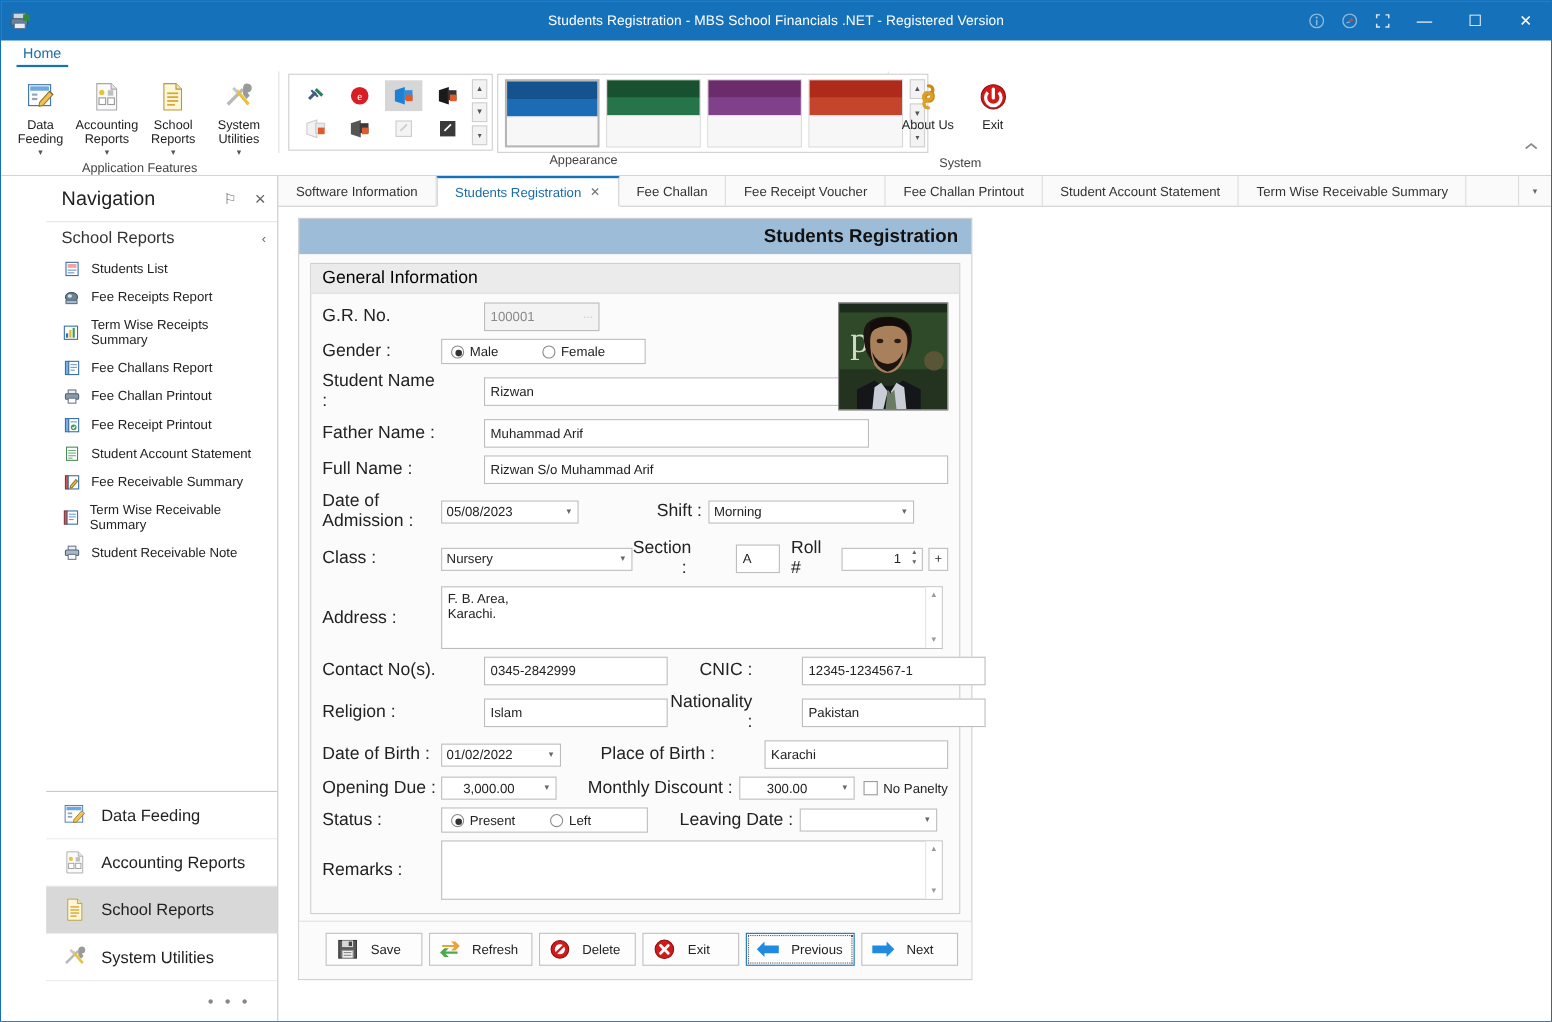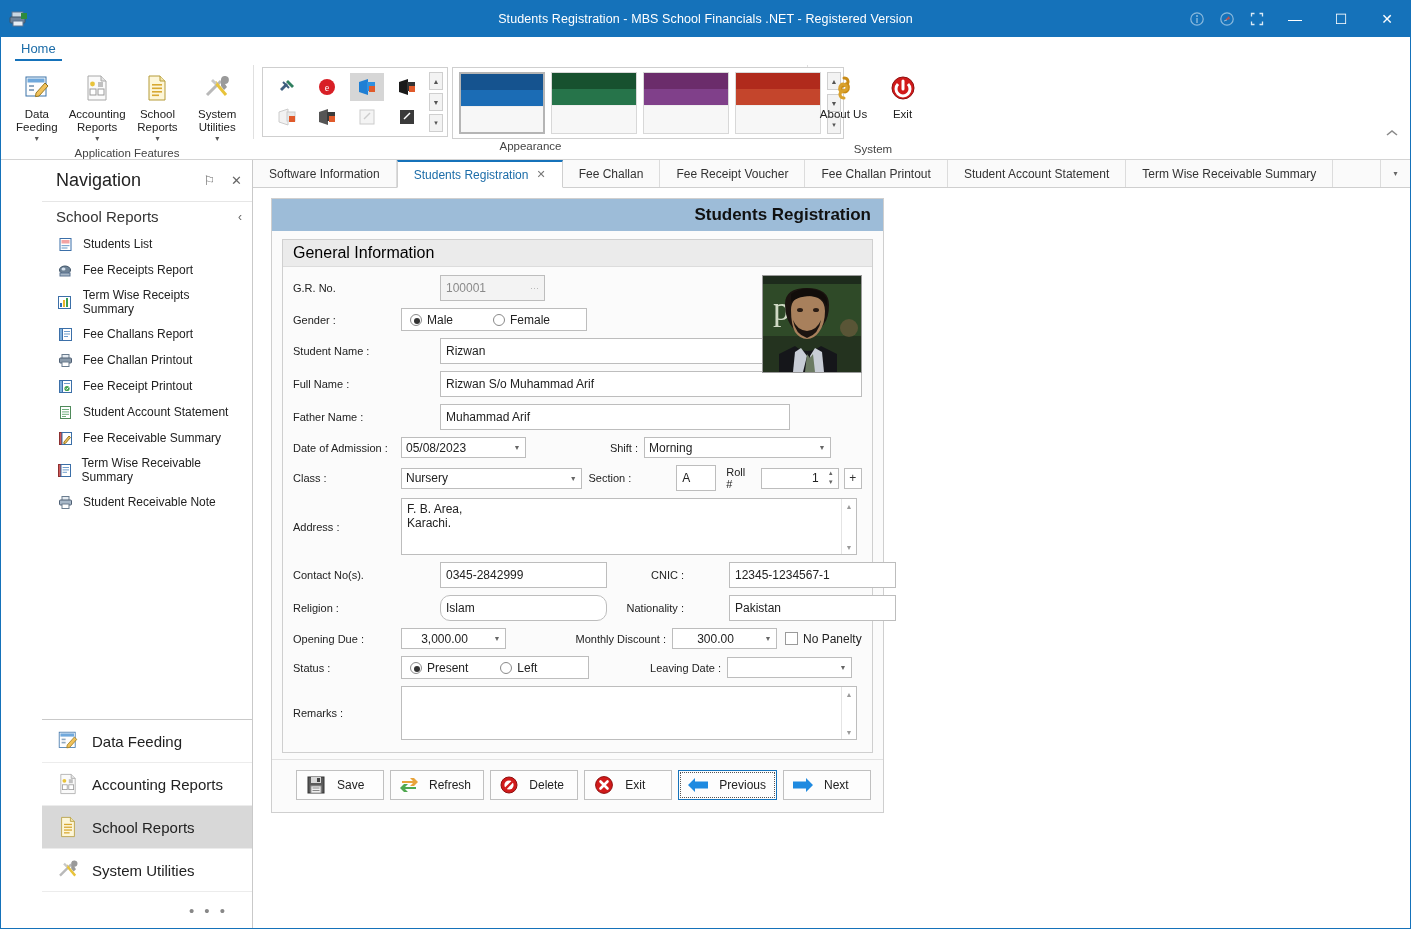--- a/index.html
+++ b/index.html
@@ -142,21 +142,21 @@
   .form-title {
     background: #9dbcd8; height: 32px; display: flex; align-items: center; justify-content: flex-end;
     padding-right: 12px; font-size: 17px; font-weight: bold; color: #111;
   }
   .form-inner { padding: 8px 10px 6px 10px; }
   .gbox { border: 1px solid #cfcfcf; background: #fbfbfb; }
   .gbox-title { background: #ebebeb; padding: 4px 10px; font-size: 16px; font-weight: normal; color: #000000; border-bottom: 1px solid #dcdcdc; }
   .gbox-body { padding: 8px 10px 10px 10px; position: relative; }
 
   .row { display: flex; align-items: center; margin-bottom: 7px; }
-  .lbl { font-size: 11px; color: #222; }
+  .lbl { font-size: 16px; color: #222; }
   .lbl.left { width: 108px; flex: 0 0 108px; }
   .lbl.r { text-align: right; padding-right: 6px; }
 
   input.ti, .fakein {
     border: 1px solid #bdbdbd; background: #fff; height: 21px; font-size: 12px;
     font-family: "Liberation Sans", sans-serif; color: #222; padding: 12px 5px; outline: none; margin-left: 39px;
   }
   .fakein { display: flex; align-items: center; }
   .fakein.disabled { background: #f3f3f3; color: #8a8a8a; }
   .combo { position: relative; display: flex; align-items: center; border: 1px solid #bdbdbd; background: #fff; height: 21px; }
@@ -700,27 +700,27 @@
                   </div>
                 </div>
               </div>
 
               <div class="row">
                 <div class="lbl left">Student Name :</div>
                 <input class="ti" style="width: 350px;" value="Rizwan">
               </div>
 
               <div class="row">
+                <div class="lbl left">Father Name :</div>
+                <input class="ti" style="width: 350px;" value="Muhammad Arif">
+              </div>
+
+              <div class="row">
                 <div class="lbl left">Full Name :</div>
                 <input class="ti" style="width: 456px;" value="Rizwan S/o Muhammad Arif">
-              </div>
-
-              <div class="row">
-                <div class="lbl left">Father Name :</div>
-                <input class="ti" style="width: 350px;" value="Muhammad Arif">
               </div>
 
               <div class="row">
                 <div class="lbl left">Date of Admission :</div>
                 <div class="combo" style="width:125px">
                   <span class="val">05/08/2023</span>
                   <span class="arrow">▼</span>
                 </div>
                 <div class="lbl r" style="width:118px;flex:0 0 118px">Shift :</div>
                 <div class="combo" style="width:187px">
@@ -762,25 +762,34 @@
 
               <div class="row">
                 <div class="lbl left">Contact No(s).</div>
                 <input class="ti" style="width: 168px;" value="0345-2842999">
                 <div class="lbl r" style="width:83px;flex:0 0 83px">CNIC :</div>
                 <input class="ti" style="width: 188px;" value="12345-1234567-1">
               </div>
 
               <div class="row">
                 <div class="lbl left">Religion :</div>
-                <input class="ti" style="width: 188px; border-radius: 10px;" value="Islam">
+                <input class="ti" style="width: 188px;" value="Islam">
                 <div class="lbl r" style="width:83px;flex:0 0 83px">Nationality :</div>
                 <input class="ti" style="width: 188px;" value="Pakistan">
               </div>
 
+              <div class="row">
+                <div class="lbl left">Date of Birth :</div>
+                <div class="combo" style="width:125px">
+                  <span class="val">01/02/2022</span>
+                  <span class="arrow">▼</span>
+                </div>
+                <div class="lbl r" style="width:146px;flex:0 0 146px">Place of Birth :</div>
+                <input class="ti" style="width: 188px;" value="Karachi">
+              </div>
 
               <div class="row">
                 <div class="lbl left">Opening Due :</div>
                 <div class="combo" style="width:105px">
                   <span class="val num">3,000.00</span>
                   <span class="arrow">▼</span>
                 </div>
                 <div class="lbl r" style="width:166px;flex:0 0 166px">Monthly Discount :</div>
                 <div class="combo" style="width:105px">
                   <span class="val num">300.00</span>

